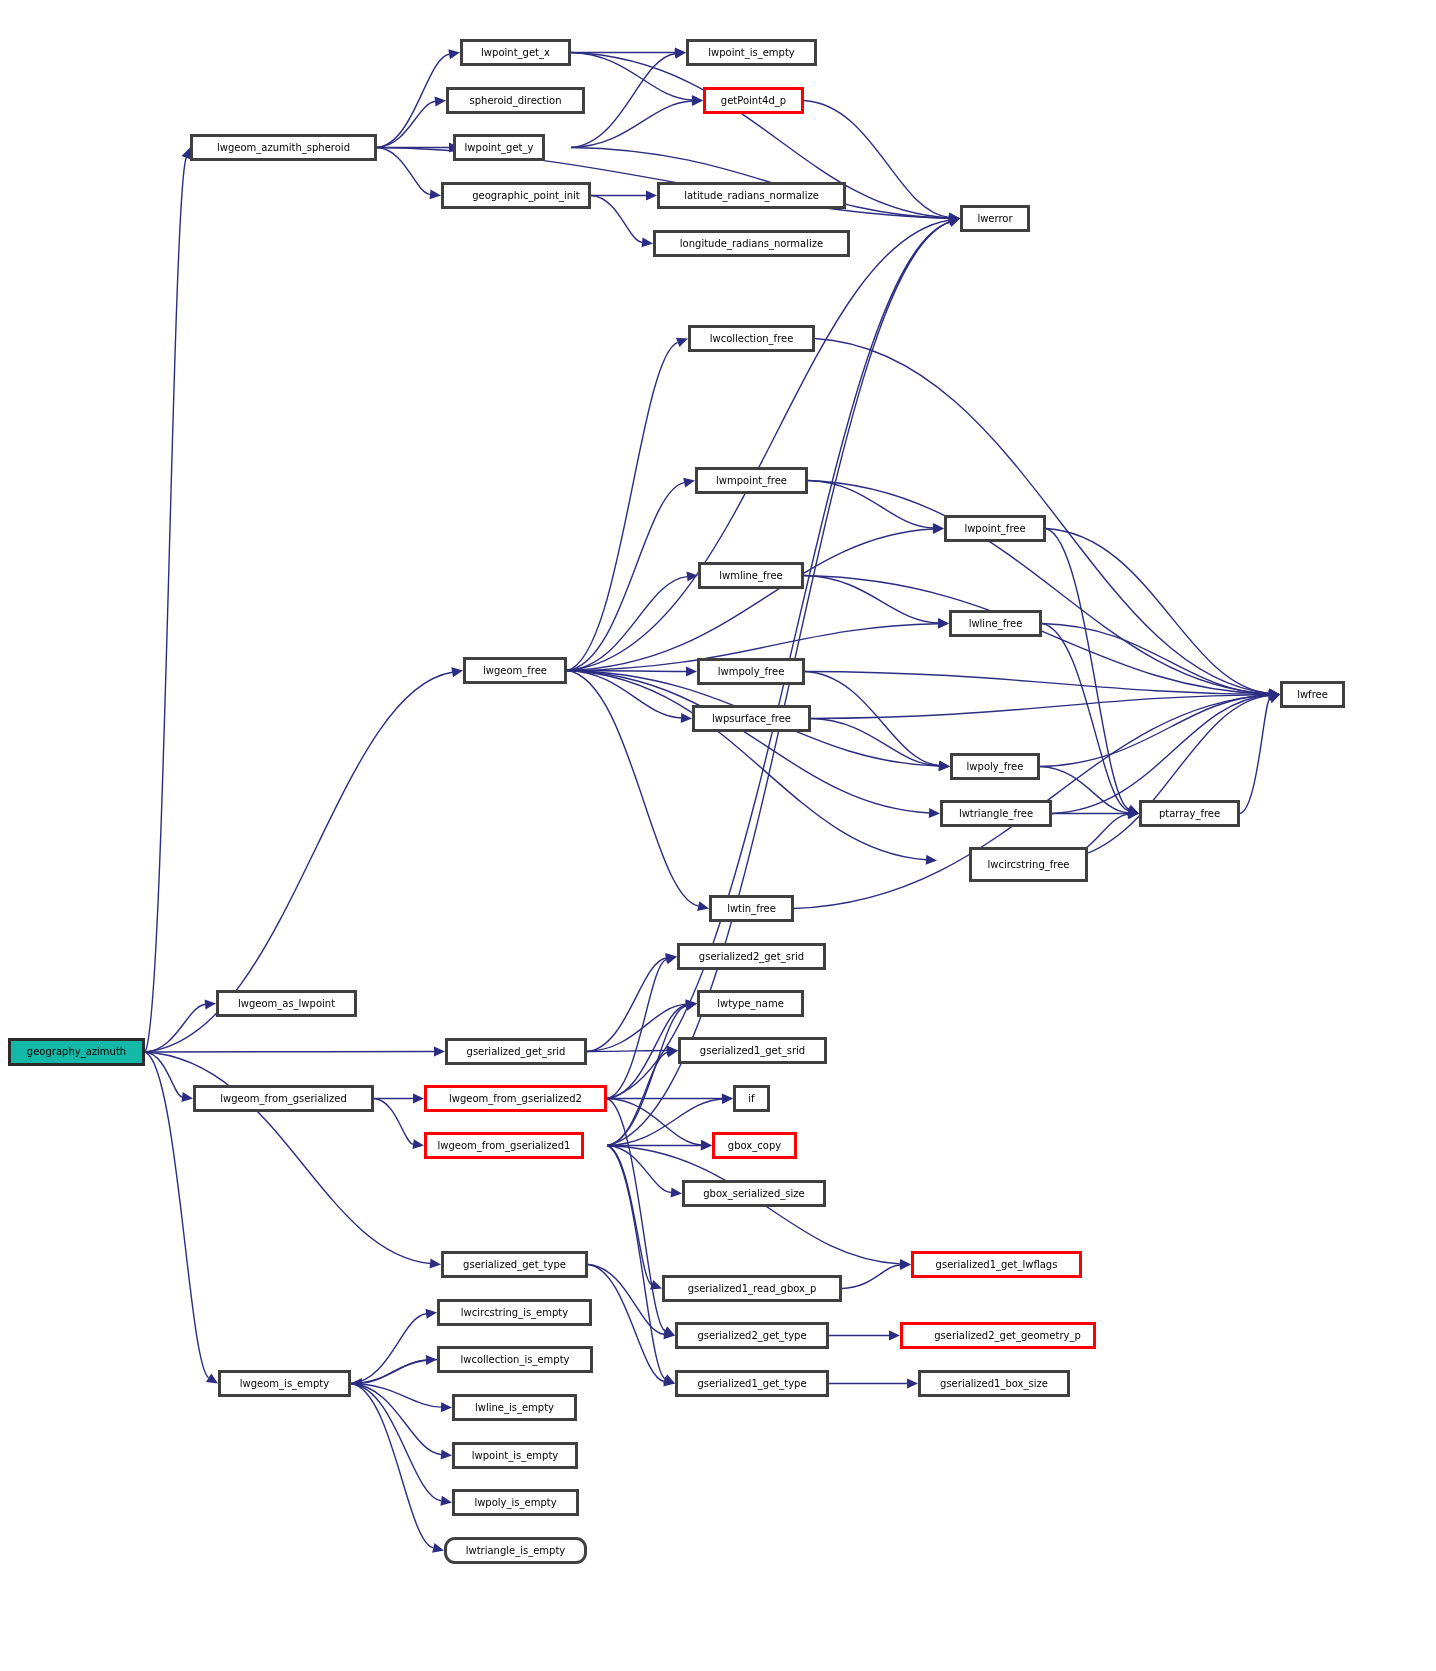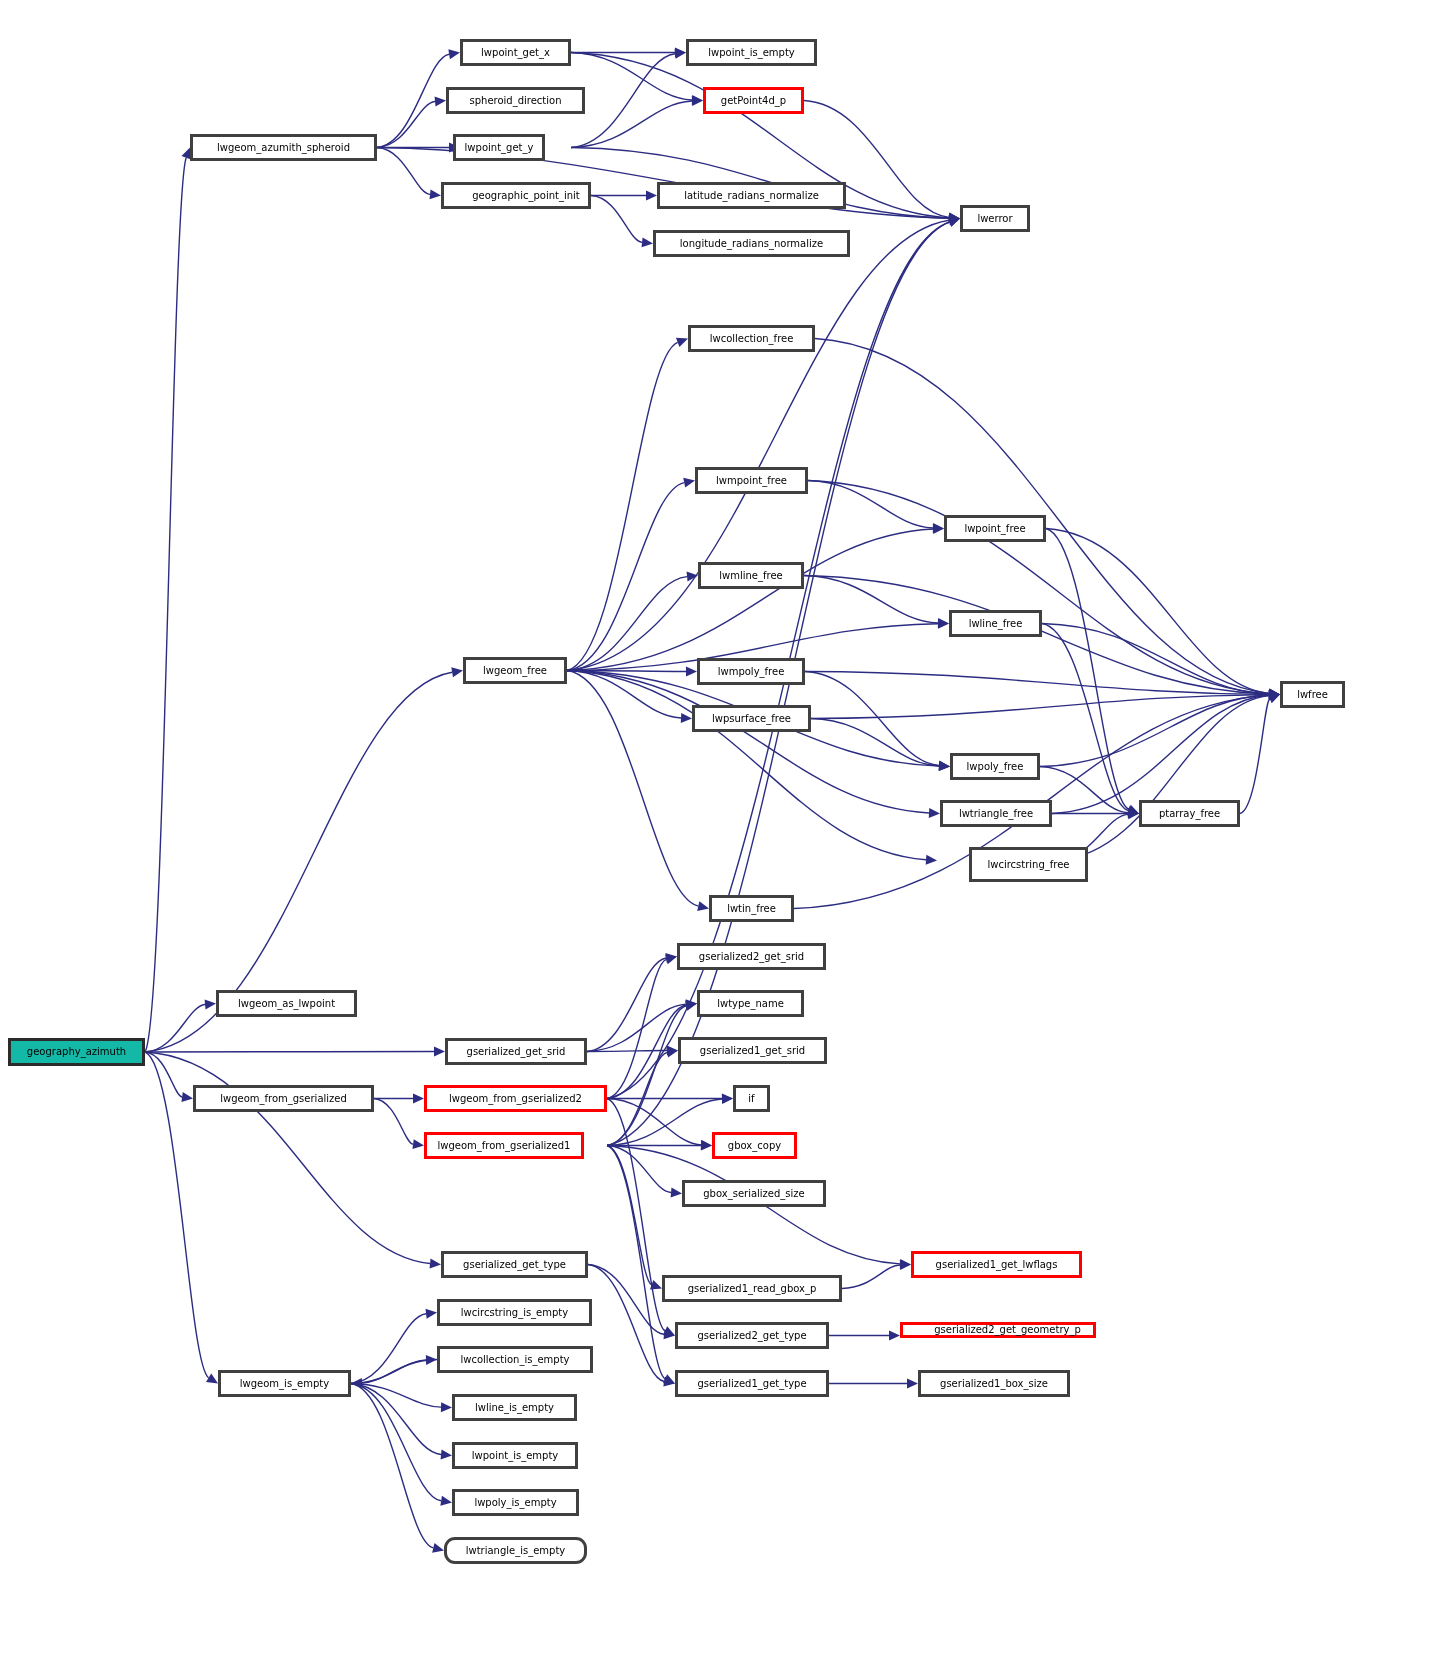--- a/index.html
+++ b/index.html
@@ -312,21 +312,21 @@
       </div>
       <div class="node" style="left: 662px; top: 1275px; width: 180px; height: 27px;">
         <span>gserialized1_read_gbox_p</span>
       </div>
       <div class="node" style="left: 437px; top: 1346px; width: 156px; height: 27px; text-align: center;">
         <span>lwcollection_is_empty</span>
       </div>
       <div class="node" style="left: 675px; top: 1322px; width: 154px; height: 27px;">
         <span>gserialized2_get_type</span>
       </div>
-      <div class="node red" style="left: 900px; top: 1322px; width: 196px; height: 16px; padding-left: 19px;">
+      <div class="node red" style="left: 900px; top: 1322px; width: 196px; height: 27px; padding-left: 19px;">
         <span>gserialized2_get_geometry_p</span>
       </div>
       <div class="node" style="left: 218px; top: 1370px; width: 133px; height: 27px;">
         <span>lwgeom_is_empty</span>
       </div>
       <div class="node" style="left: 452px; top: 1394px; width: 125px; height: 27px;">
         <span>lwline_is_empty</span>
       </div>
       <div class="node" style="left: 675px; top: 1370px; width: 154px; height: 27px;">
         <span>gserialized1_get_type</span>

